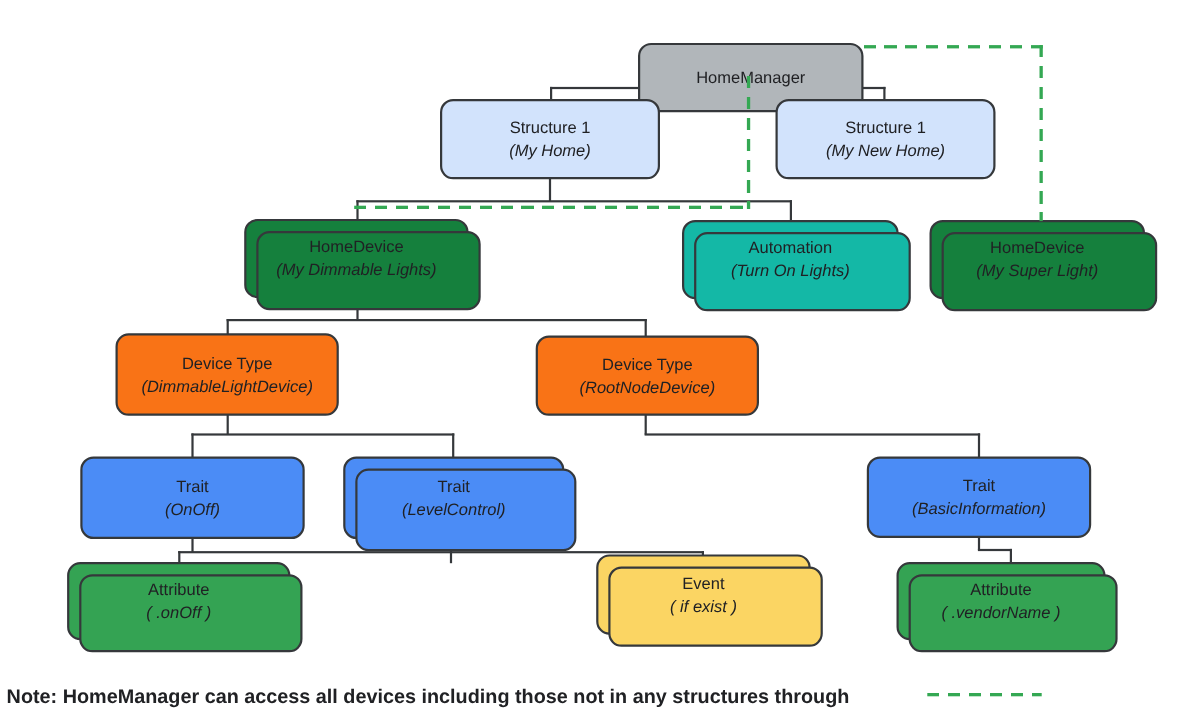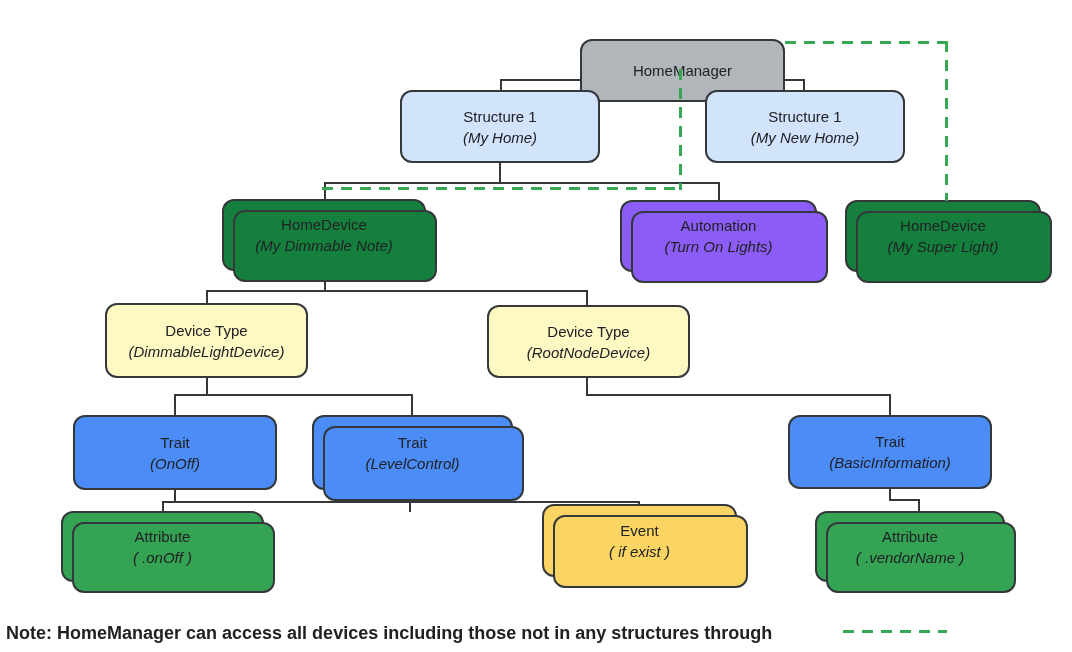--- a/index.html
+++ b/index.html
@@ -18,22 +18,22 @@
   .node .s { font-style:italic; }
   .node .s:empty { display:none; }
   .node.stacked::after {
     content:""; position:absolute; z-index:-1; left:9px; top:9px;
     width:100%; height:100%;
     background:inherit; border:inherit; border-radius:12px;
   }
   .gray      { background:#b1b6ba;margin-top:32px; }
   .lightblue { background:#d2e3fc; }
   .cream     { background:#15803d;text-align:right; }
-  .mauve     { background:#8b5cf6; }
-  .orange    { background:#fef9c3; }
+  .mauve     { background:#14b8a6; }
+  .orange    { background:#f97316; }
   .blue      { background:#4b8cf6; }
   .green     { background:#34a353;text-align:right; }
   .red       { background:#f4493d; }
   .yellow    { background:#fbd563; }
   .ln { position:absolute; background:#35383b; z-index:1; }
   .ln.h { height:2px; }
   .ln.v { width:2px; }
   .dash { position:absolute; z-index:3; }
   .dash.h { height:3px; background:repeating-linear-gradient(90deg,#34a853 0 11px,transparent 11px 19px); }
   .dash.v { width:3px;  background:repeating-linear-gradient(180deg,#34a853 0 11px,transparent 11px 19px); }
@@ -90,21 +90,21 @@
     <div class="s">(My Home)</div>
   </div>
 
   <div class="node lightblue" style="left:705px;top:90px;width:200px;height:73px">
     <div class="t">Structure 1</div>
     <div class="s">(My New Home)</div>
   </div>
 
   <div class="node cream stacked" style="left:222px;top:199px;width:204px;height:72px">
     <div class="t">HomeDevice</div>
-    <div class="s">(My Dimmable Note)</div>
+    <div class="s">(My Dimmable Lights)</div>
   </div>
 
   <div class="node mauve stacked" style="left:620px;top:200px;width:197px;height:72px">
     <div class="t">Automation</div>
     <div class="s">(Turn On Lights)</div>
   </div>
 
   <div class="node cream stacked" style="left:845px;top:200px;width:196px;height:72px">
     <div class="t">HomeDevice</div>
     <div class="s">(My Super Light)</div>

